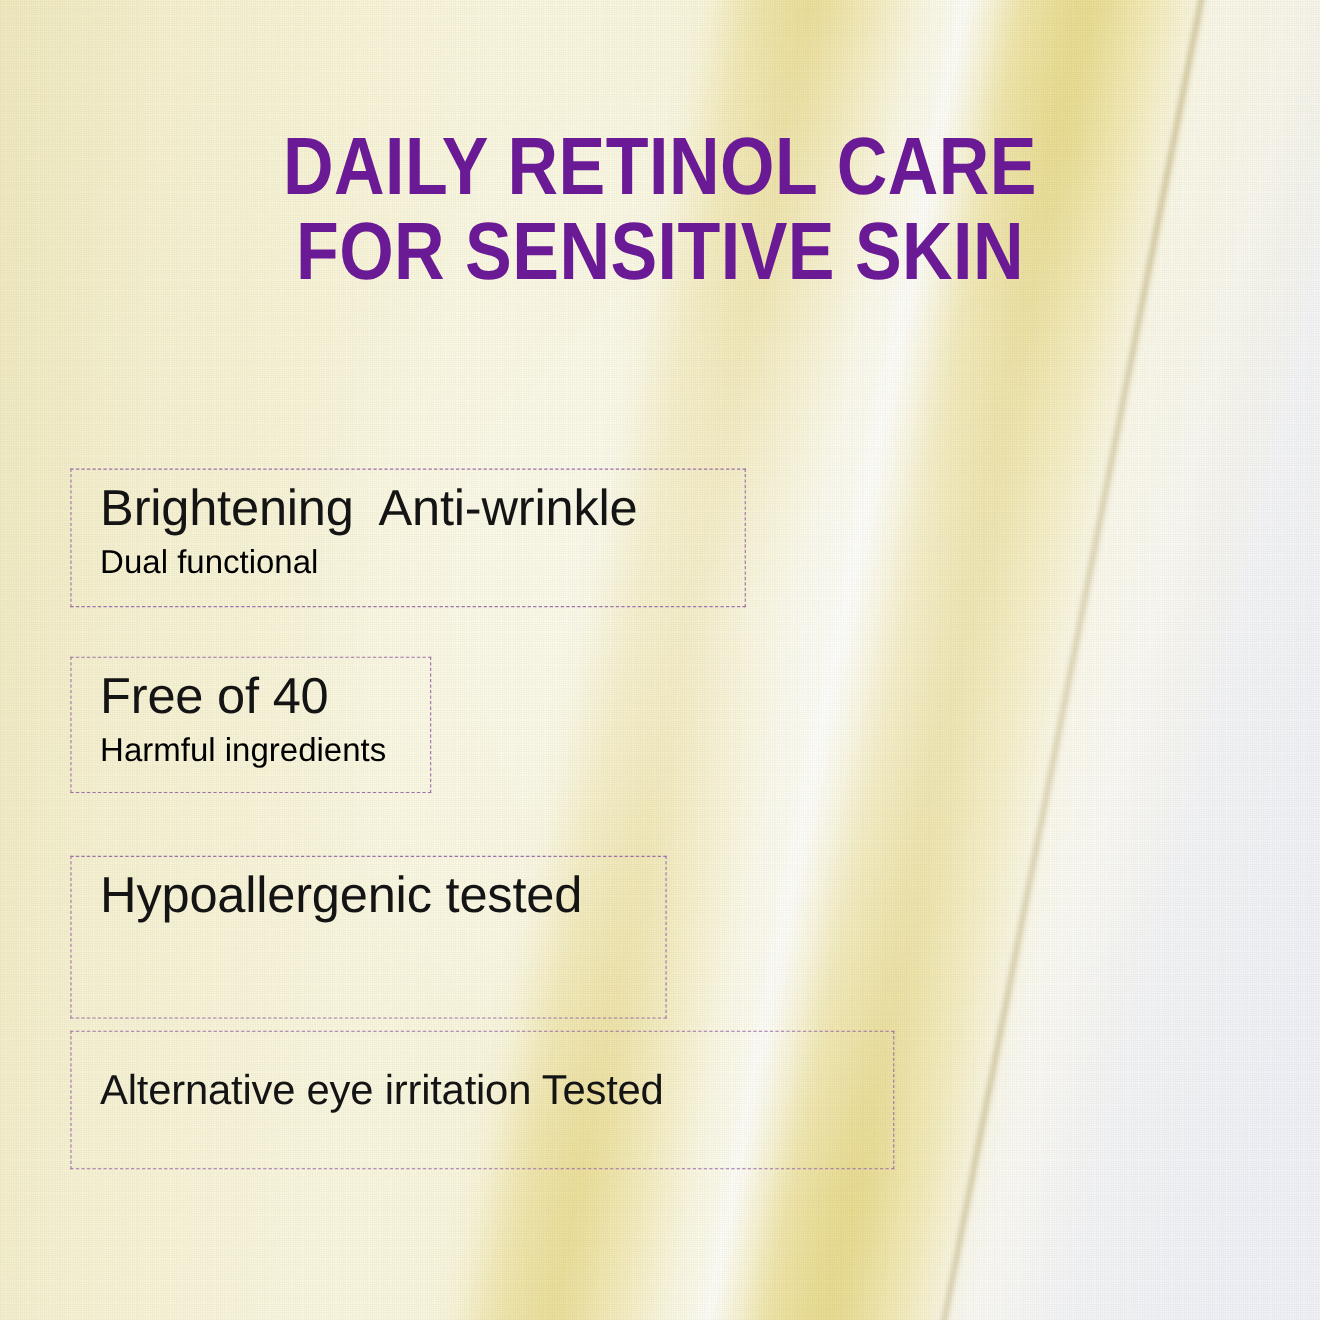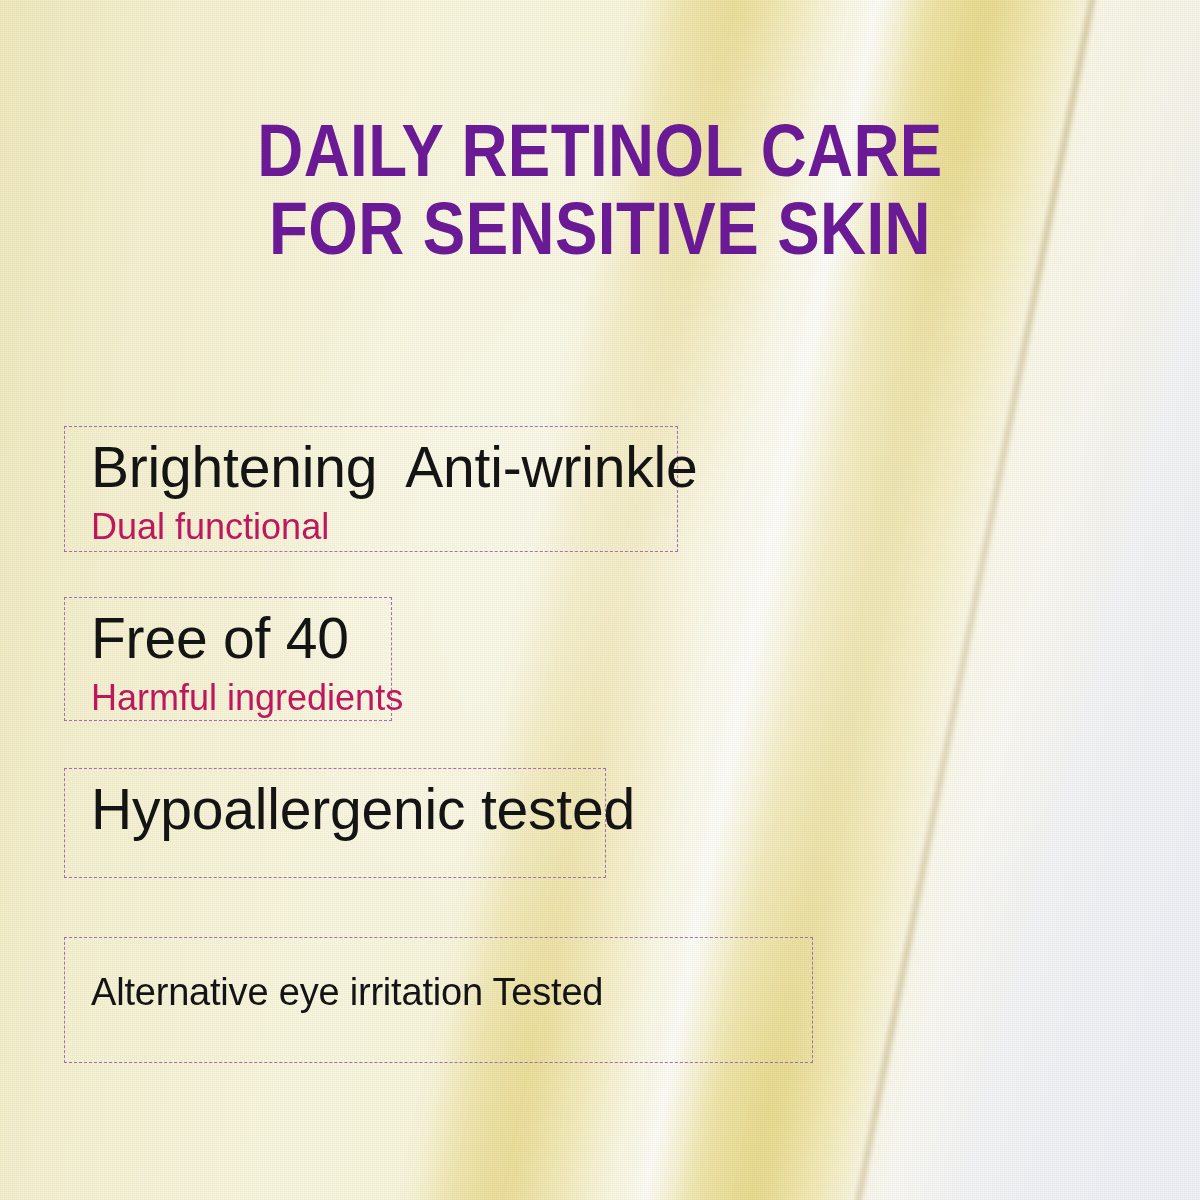--- a/index.html
+++ b/index.html
@@ -179,40 +179,40 @@
     left: 0;
     border: 1.4px dashed #9c72a8;
     box-sizing: border-box;
     padding: 10px 0 10px 26px;
   }
 
   .feature-title {
     color: #141414;
     font-family: "Liberation Sans Narrow", "Liberation Sans", sans-serif;
     font-weight: normal;
-    font-size: 57px;
+    font-size: 46px;
     line-height: 1.06;
     letter-spacing: -0.2px;
     white-space: pre;
   }
 
   .feature-sub {
-    color: #be185d;
+    color: #000000;
     font-family: "Liberation Sans Narrow", "Liberation Sans", sans-serif;
     font-weight: normal;
-    font-size: 36px;
+    font-size: 30px;
     line-height: 1.2;
     margin-top: 8px;
     white-space: pre;
   }
 
   
   #fbox-0 { top: 0px;   width: 614px; height: 126px; }
   #fbox-1 { top: 171px; width: 328px; height: 124px; }
-  #fbox-2 { top: 342px; width: 542px; height: 110px; text-align: center; }
+  #fbox-2 { top: 352px; width: 542px; height: 148px; }
   #fbox-3 { top: 511px; width: 749px; height: 126px; padding-top: 34px; }
 
   #fbox-3 .feature-title { font-size: 38px; }
 </style>
 </head>
 <body>
 
 <div id="canvas">
 
   <div class="bg-layer bg-base"></div>

